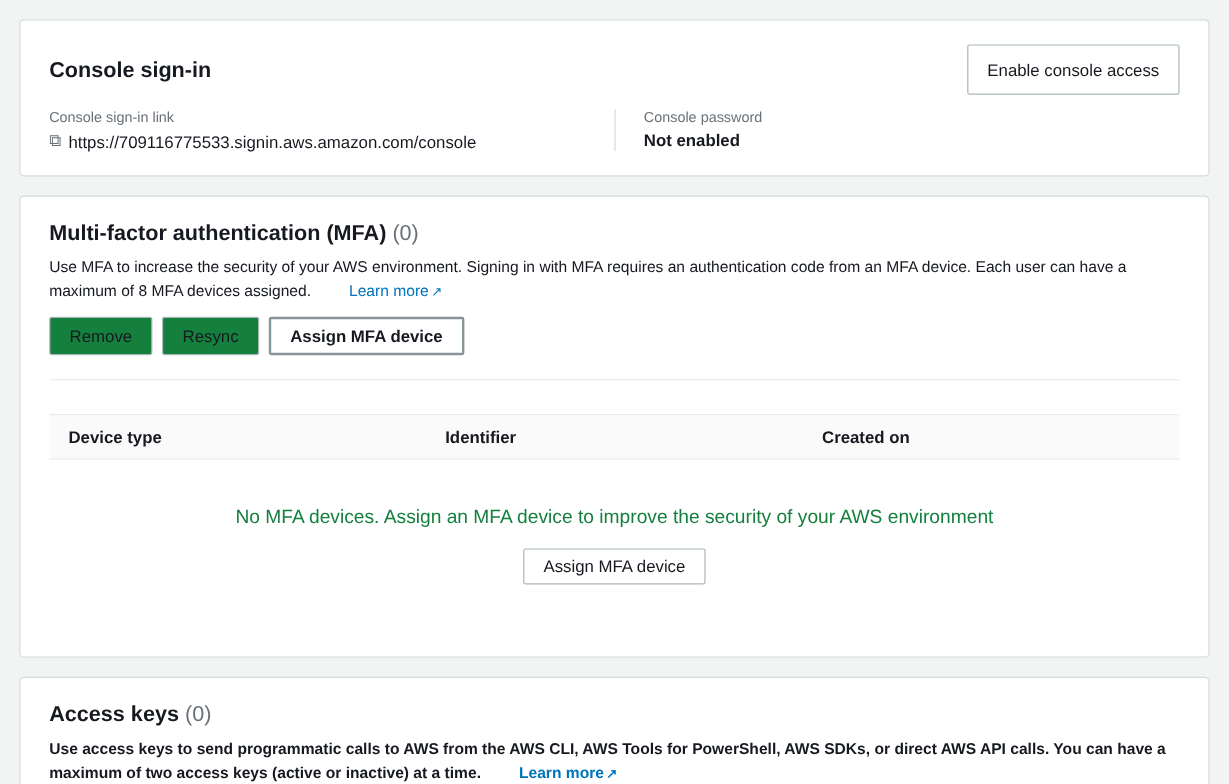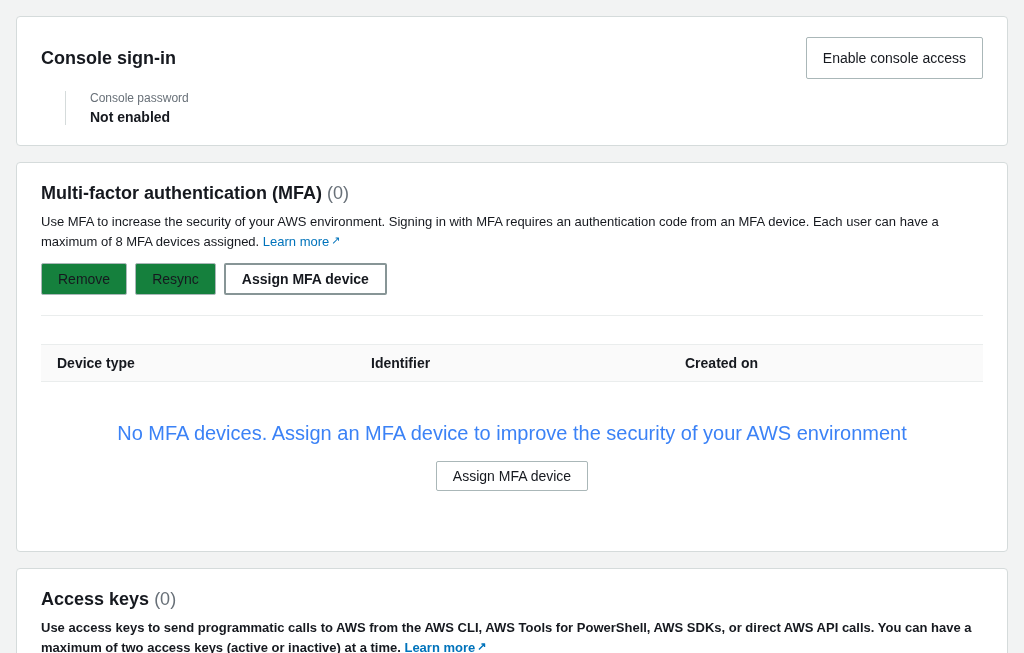--- a/index.html
+++ b/index.html
@@ -102,22 +102,23 @@
       font-size: 13px;
       color: #16191f;
       margin-bottom: 12px;
       line-height: 1.5;
     }
 
     .learn-more-link {
       color: #0073bb;
       text-decoration: none;
       display: inline-flex;
-      align-items: flex-start;
+      align-items: flex-end;
       gap: 2px;
+      margin-left: 28px;
     }
 
     .external-icon {
       font-size: 11px;
       color: #0073bb;
     }
 
     .mfa-buttons {
       display: flex;
       gap: 8px;
@@ -155,22 +156,22 @@
       font-weight: 700;
       color: #16191f;
     }
 
     .table-empty {
       padding: 40px 16px;
       text-align: center;
     }
 
     .table-empty-text {
-      font-size: 20px;
-      color: #3b82f6;
+      font-size: 16px;
+      color: #15803d;
       margin-bottom: 16px;
     }
 
     .table-empty-btn {
       background: #fff;
       border: 1px solid #aab7b8;
       color: #16191f;
       padding: 6px 16px;
       border-radius: 2px;
       cursor: pointer;
@@ -213,20 +214,27 @@
   </style>
 </head>
 <body>
 
 <div class="section-card">
   <div class="section-header-top">
     <h2 class="section-title">Console sign-in</h2>
     <button class="btn btn-enable">Enable console access</button>
   </div>
   <div class="console-info">
+    <div class="console-info-col">
+      <div class="info-label">Console sign-in link</div>
+      <div class="info-value">
+        <span class="copy-icon">⧉</span>
+        <span>https://709116775533.signin.aws.amazon.com/console</span>
+      </div>
+    </div>
     <div class="divider-vertical"></div>
     <div class="console-info-col">
       <div class="info-label">Console password</div>
       <div class="info-value not-enabled">Not enabled</div>
     </div>
   </div>
 </div>
 
 <div class="section-card">
   <div class="section-header-top">

